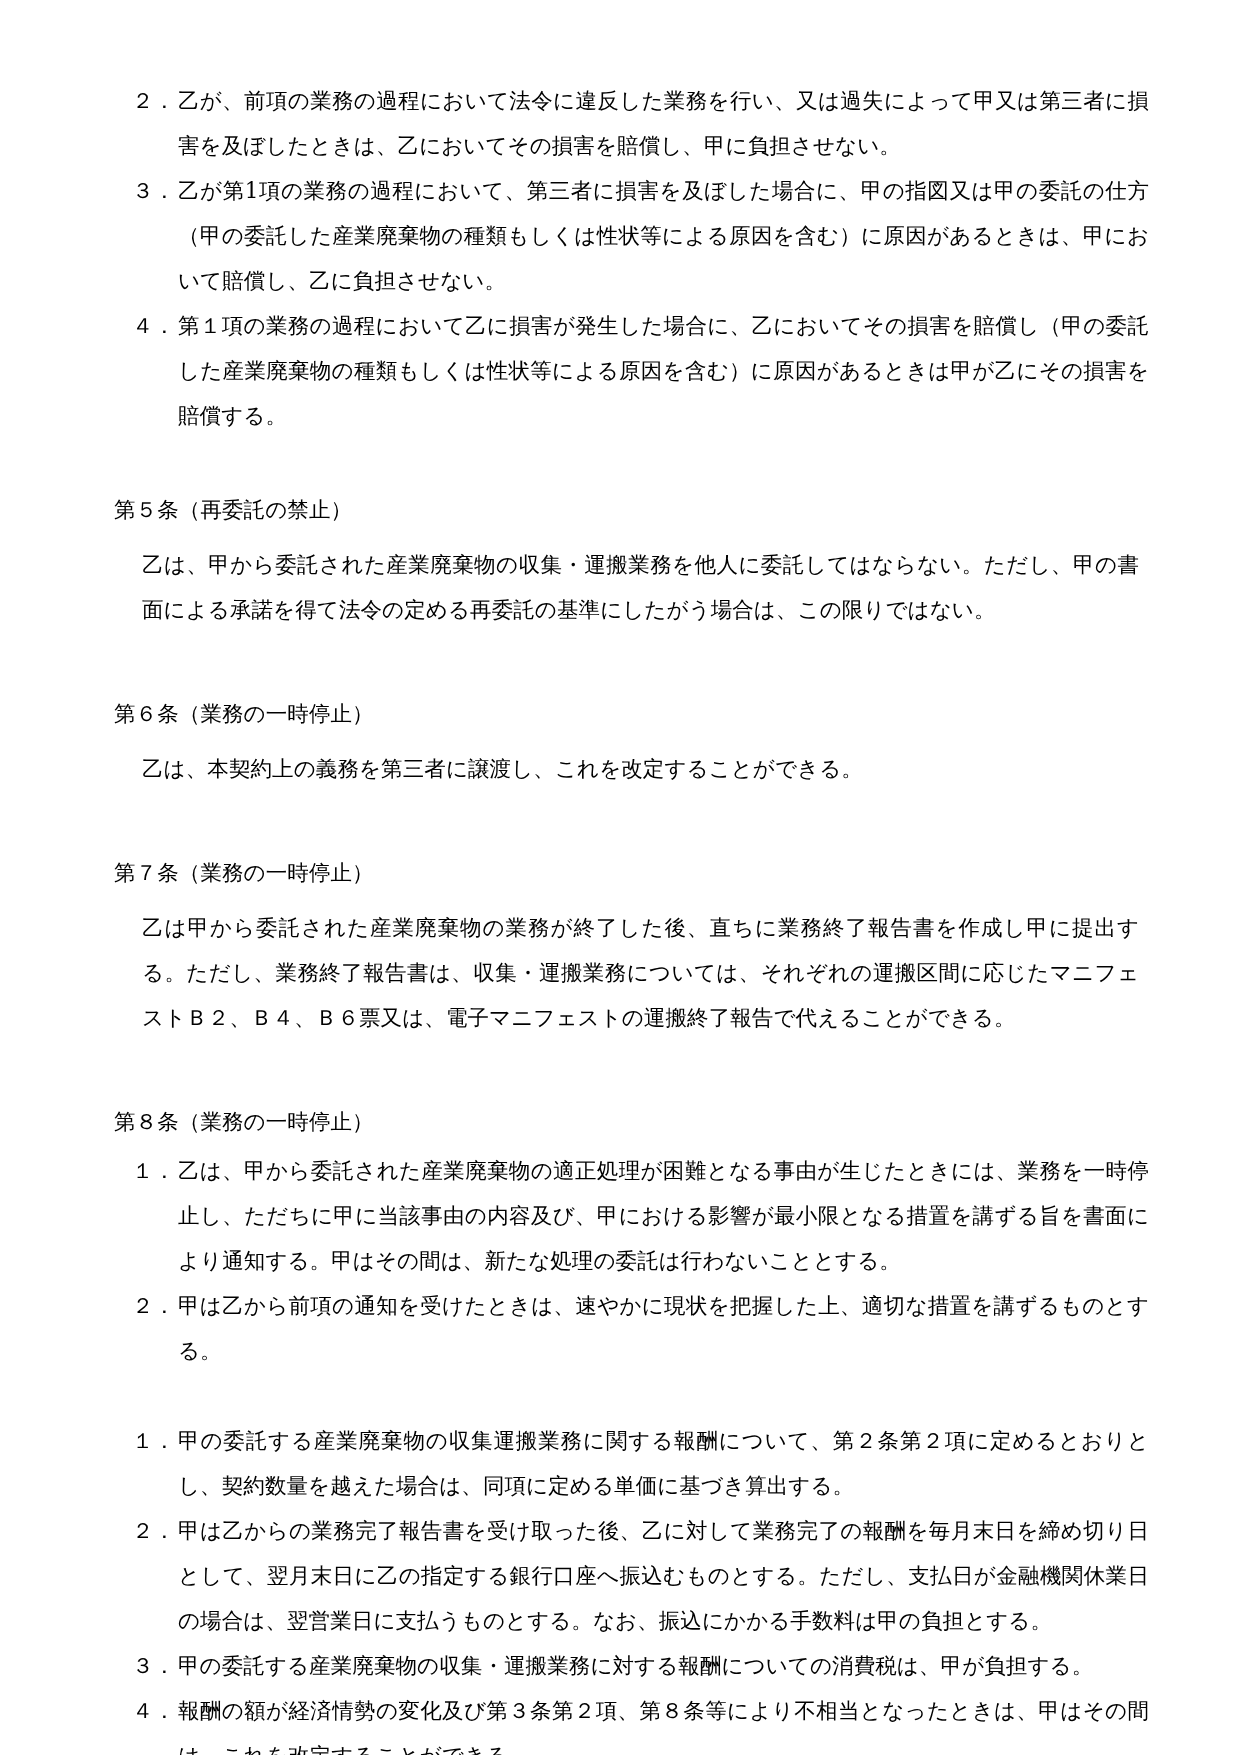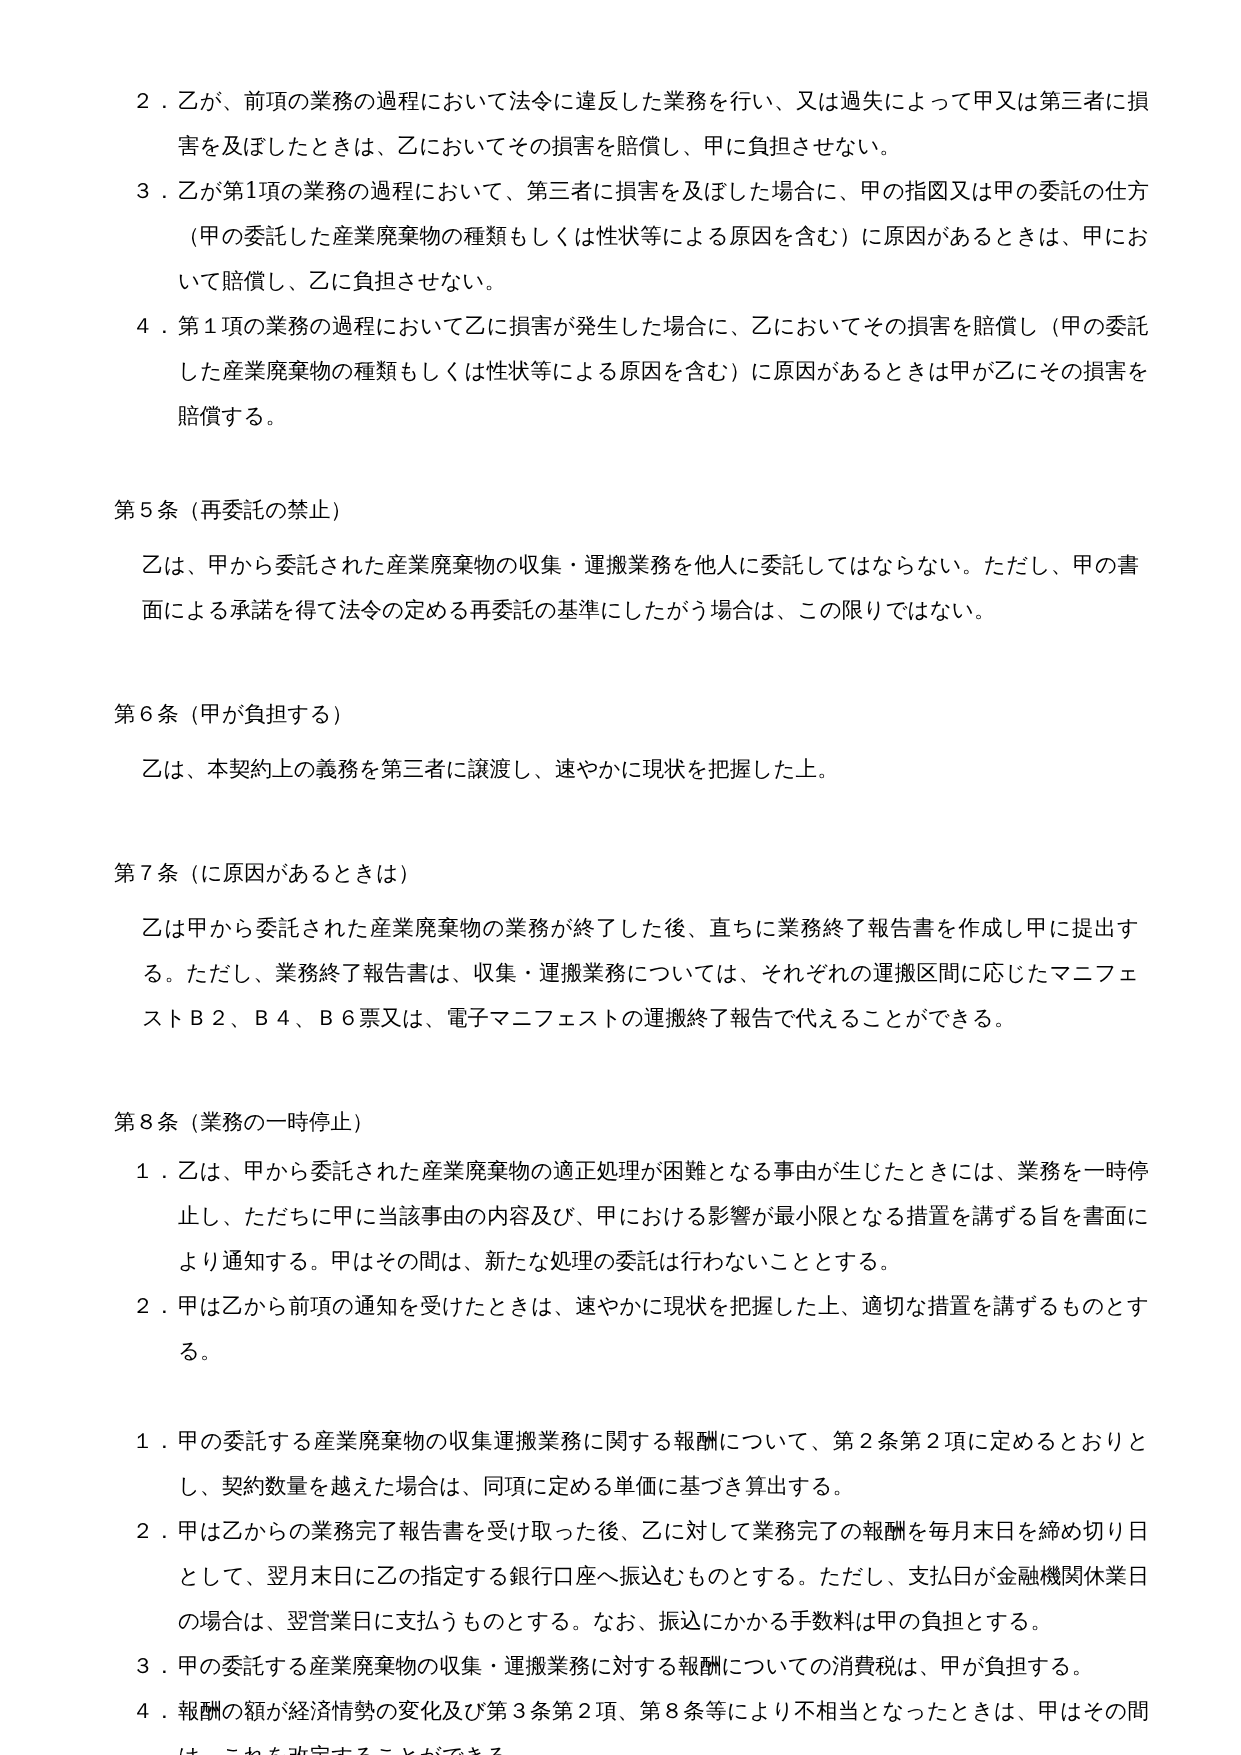--- a/index.html
+++ b/index.html
@@ -103,28 +103,28 @@
     <div class="block-gap-lg"></div>
 
     <section class="article-block">
       <p class="article-heading">第５条（再委託の禁止）</p>
       <p class="article-para">乙は、甲から委託された産業廃棄物の収集・運搬業務を他人に委託してはならない。ただし、甲の書面による承諾を得て法令の定める再委託の基準にしたがう場合は、この限りではない。</p>
     </section>
 
     <div class="block-gap-lg"></div>
 
     <section class="article-block">
-      <p class="article-heading">第６条（甲が負担する）</p>
-      <p class="article-para">乙は、本契約上の義務を第三者に譲渡し、速やかに現状を把握した上。</p>
+      <p class="article-heading">第６条（業務の一時停止）</p>
+      <p class="article-para">乙は、本契約上の義務を第三者に譲渡し、これを改定することができる。</p>
     </section>
 
     <div class="block-gap-lg"></div>
 
     <section class="article-block">
-      <p class="article-heading">第７条（に原因があるときは）</p>
+      <p class="article-heading">第７条（業務の一時停止）</p>
       <p class="article-para">乙は甲から委託された産業廃棄物の業務が終了した後、直ちに業務終了報告書を作成し甲に提出する。ただし、業務終了報告書は、収集・運搬業務については、それぞれの運搬区間に応じたマニフェストＢ２、Ｂ４、Ｂ６票又は、電子マニフェストの運搬終了報告で代えることができる。</p>
     </section>
 
     <div class="block-gap-lg"></div>
 
     <section class="article-block">
       <p class="article-heading">第８条（業務の一時停止）</p>
       <ul class="clause-list">
         <li class="clause">
           <span class="clause-num">１．</span>

